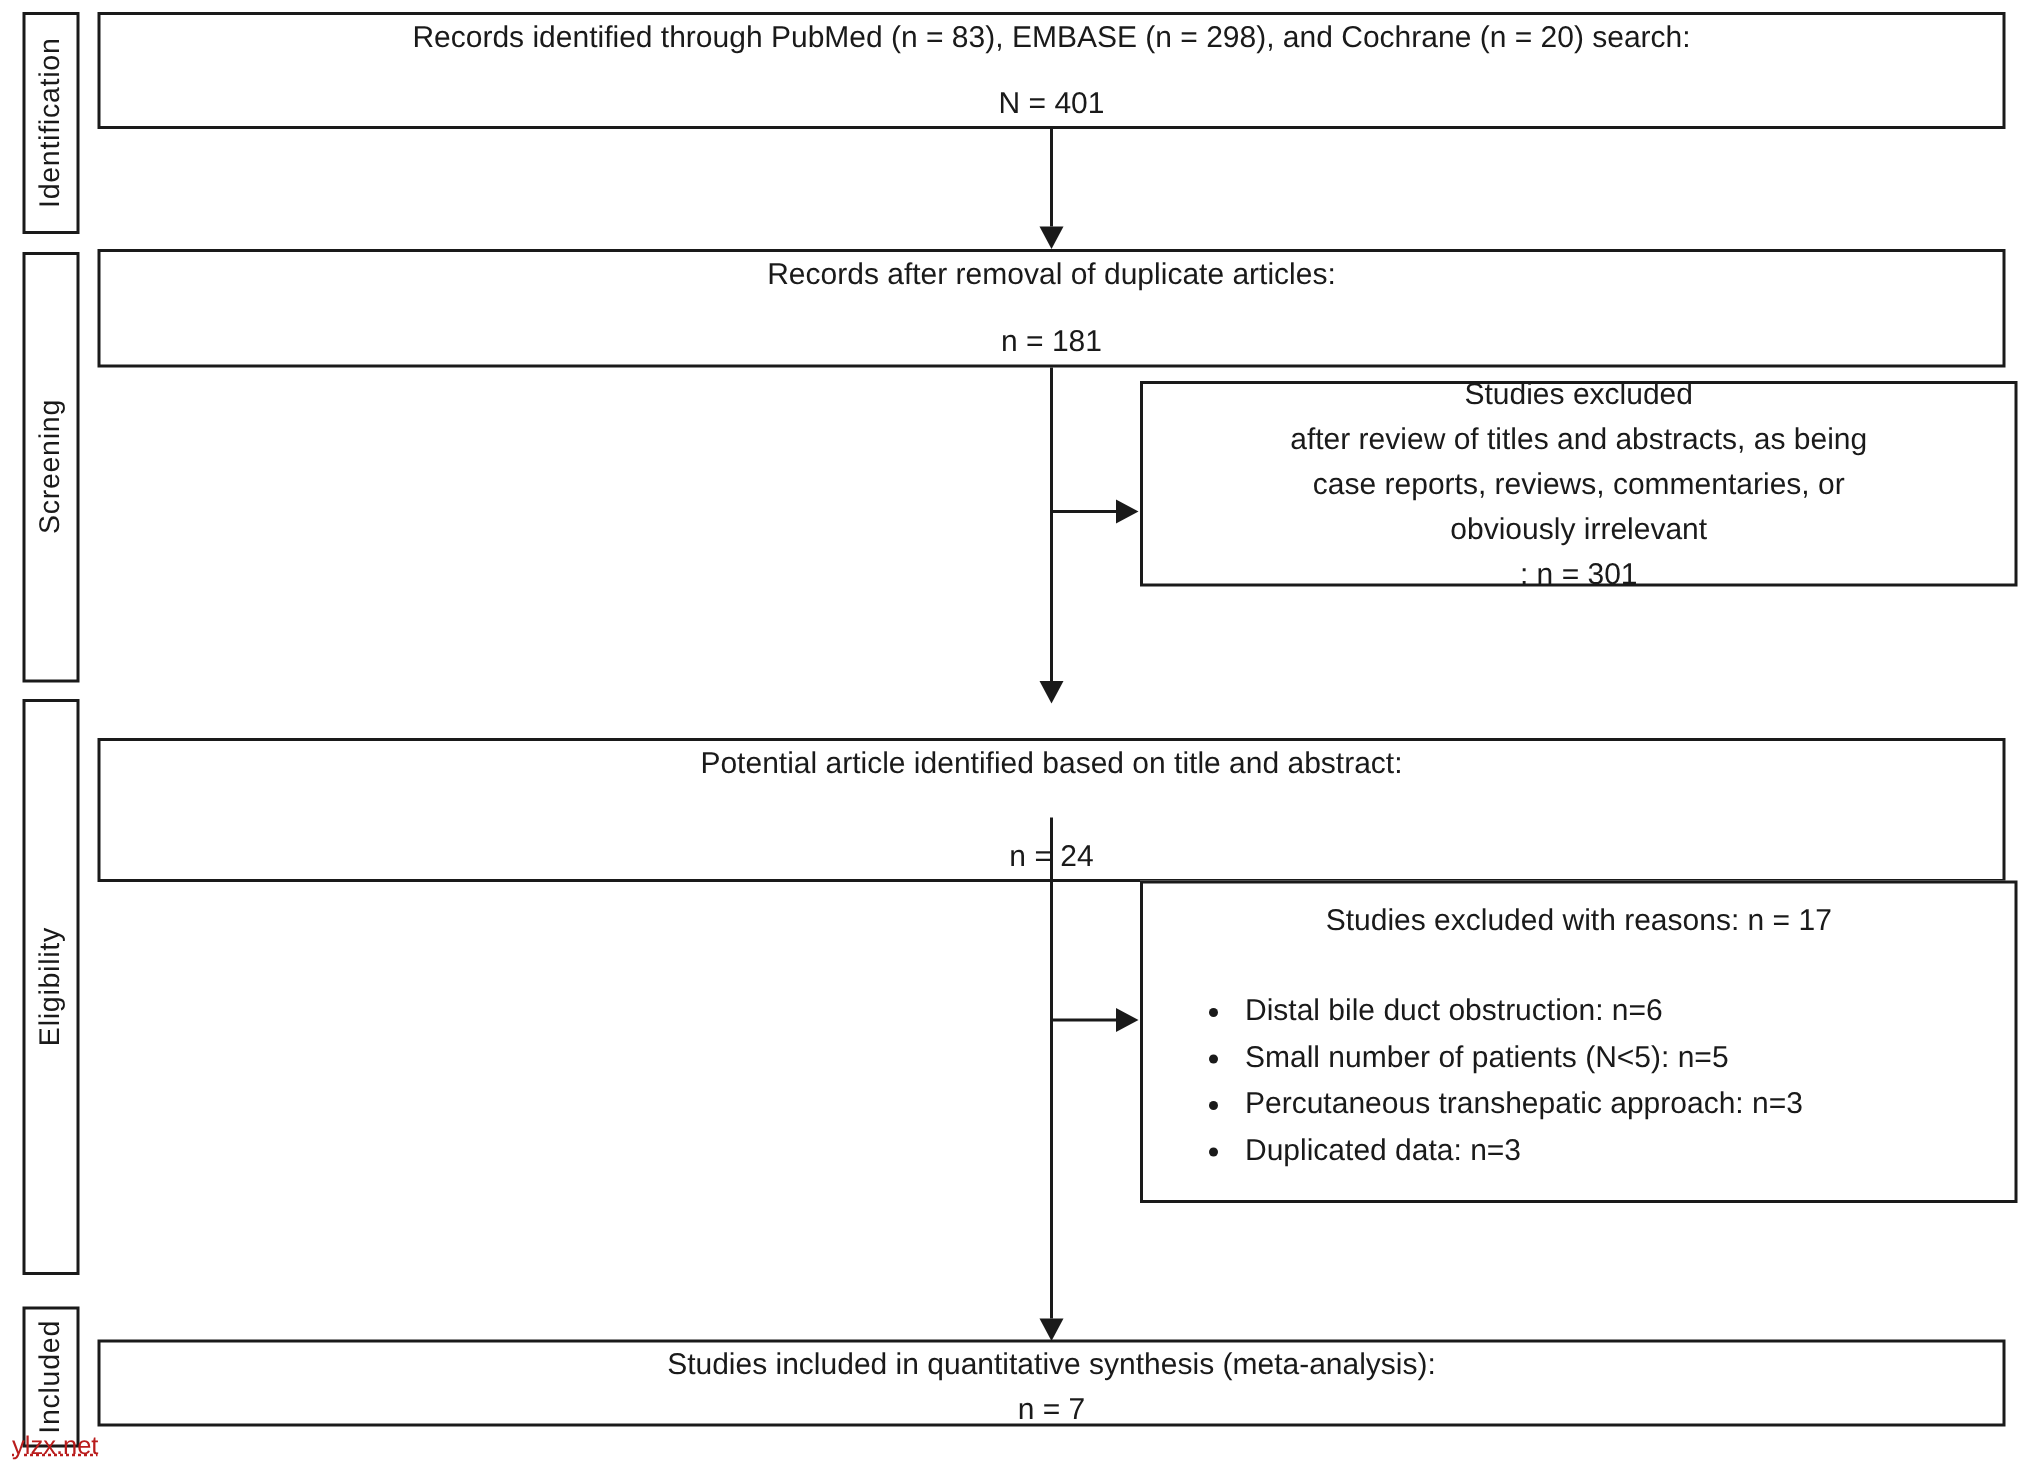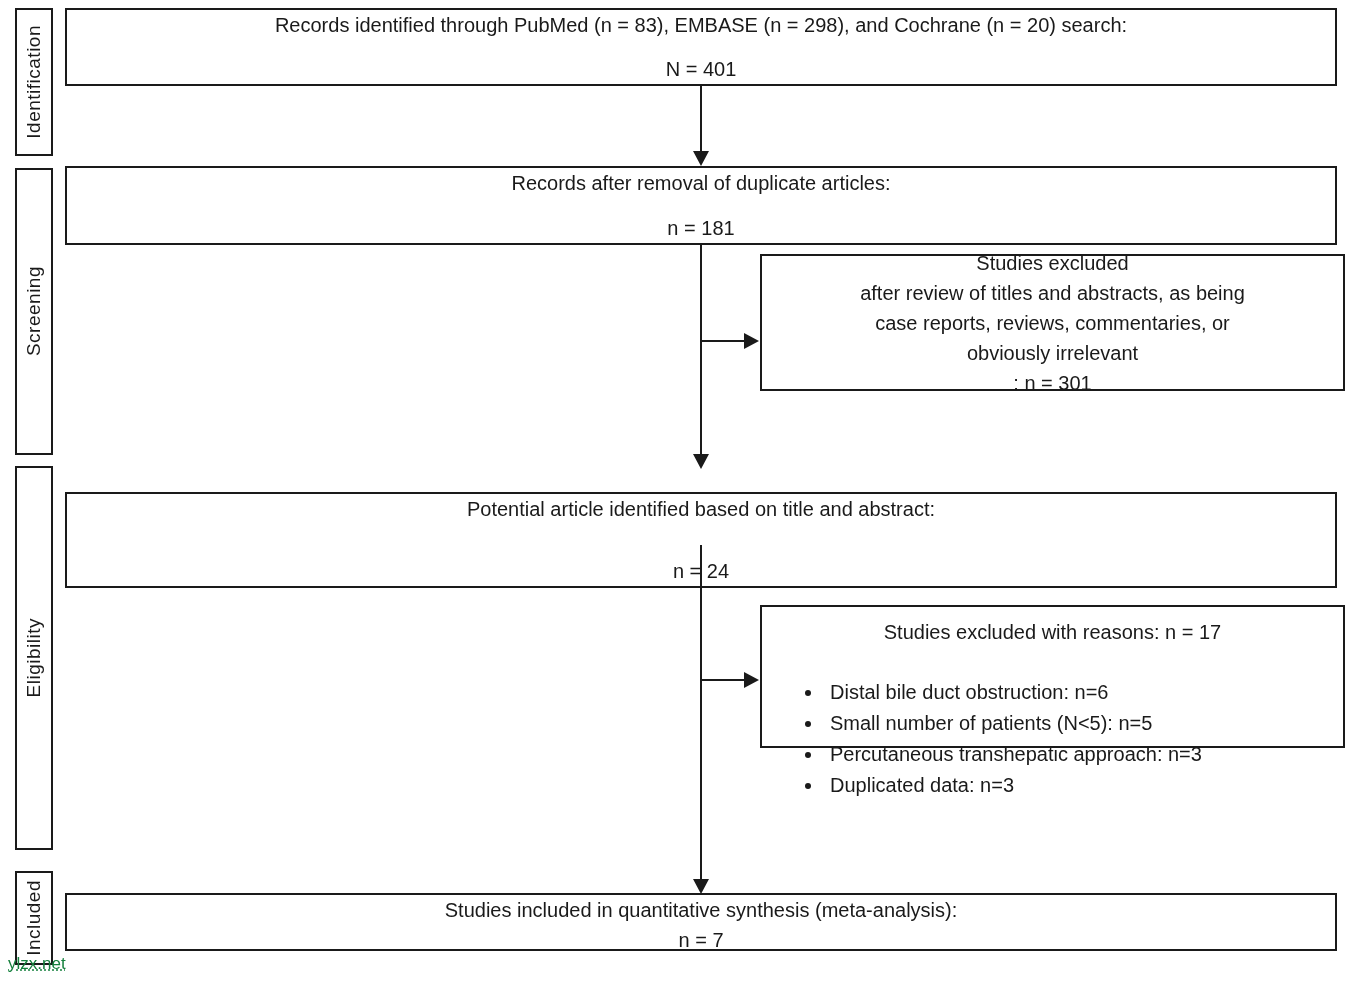--- a/index.html
+++ b/index.html
@@ -70,22 +70,22 @@
     height: 137px;
     display: flex;
     flex-direction: column;
     align-items: center;
     justify-content: center;
     text-align: center;
     font-size: 20px;
     line-height: 30px;
   }
   #box-excluded-eligibility {
-    top: 605px;
-    height: 143px;
+    top: 587px;
+    height: 215px;
     font-size: 20px;
     padding: 12px 10px 16px 10px;
   }
   #box-excluded-eligibility .sidebox-title {
     text-align: center;
     line-height: 26px;
   }
   #box-excluded-eligibility ul {
     margin: 32px 0 0 0;
     padding: 0 0 0 52px;
@@ -113,21 +113,21 @@
     border-top: 8px solid transparent;
     border-bottom: 8px solid transparent;
     border-left: 15px solid #1a1a1a;
   }
 
   .watermark {
     position: absolute;
     left: 8px;
     top: 954px;
     font-size: 17px;
-    color: #15803d;
+    color: #b91c1c;
     text-decoration: underline dotted;
   }
 </style>
 </head>
 <body>
 
 <div class="canvas">
 
   <div class="box stage" id="stage-identification">
     <span>Identification</span>

